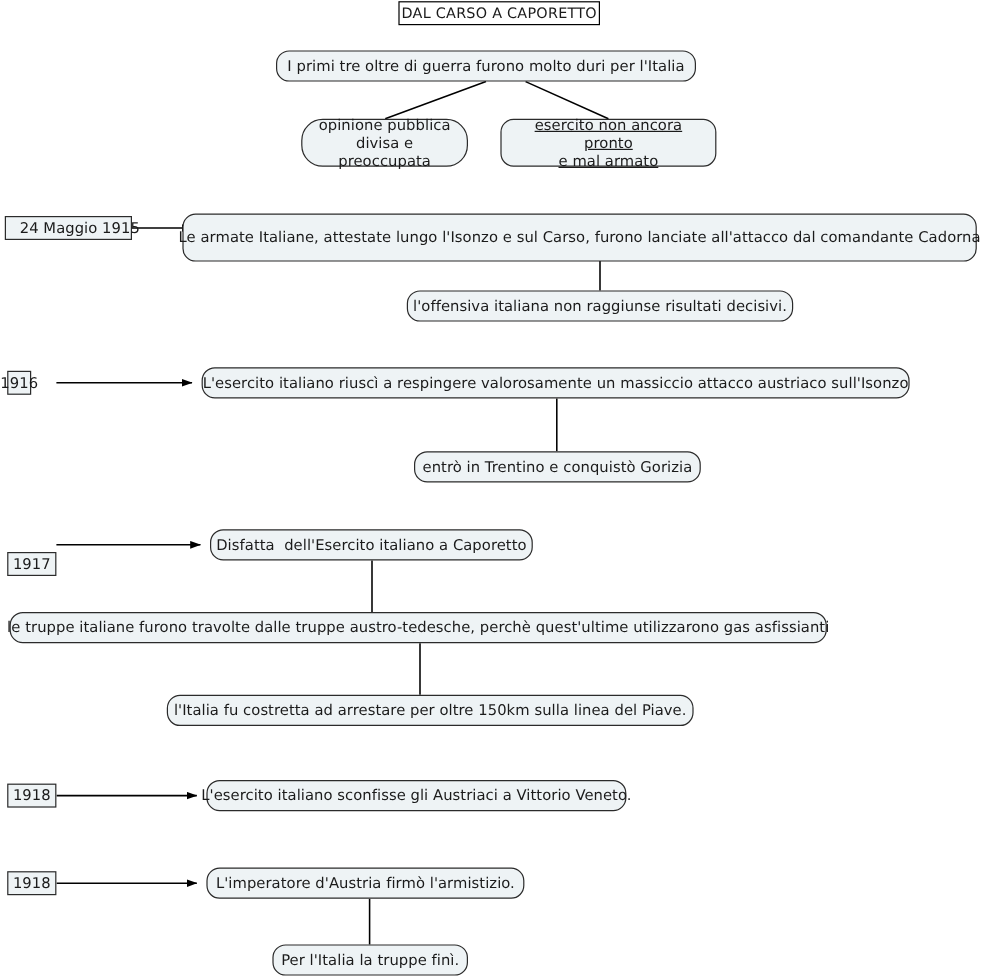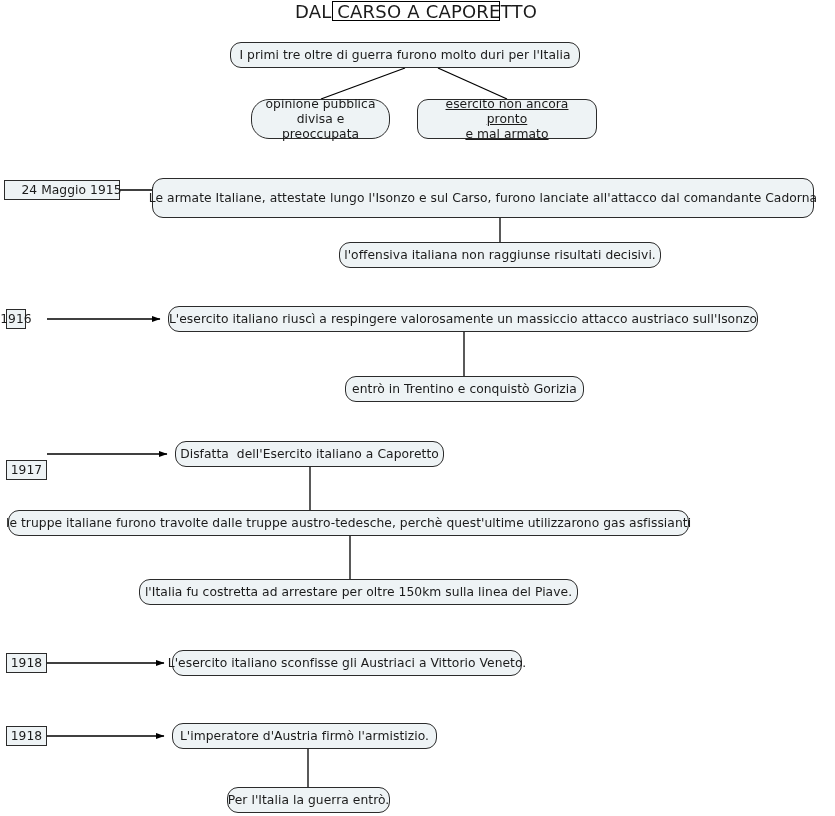--- a/index.html
+++ b/index.html
@@ -45,21 +45,21 @@
     white-space: pre;
     color: #1b1b1b;
   }
   .node.square {
     border-radius: 0;
   }
   .node.title {
     background: #ffffff;
     border: 1px solid #000000;
     border-radius: 0;
-    font-size: 18px;
+    font-size: 12px;
     letter-spacing: 0.2px;
   }
   .node .txt {
     display: block;
     white-space: pre;
   }
   .node.multiline {
     white-space: pre-line;
   }
   .node.multiline .txt {
@@ -91,29 +91,29 @@
         <polyline points="308,749 308,787" fill="none" stroke="#000000" stroke-width="1.3"></polyline>
       </g>
   </svg>
   <div id="node-layer">
       <div class="node square title" style="left: 332px; top: 1px; width: 168px; height: 20px;"><span class="txt">DAL CARSO A CAPORETTO</span></div>
       <div class="node" style="left: 230px; top: 42px; width: 350px; height: 26px;"><span class="txt">I primi tre oltre di guerra furono molto duri per l'Italia</span></div>
       <div class="node multiline" style="left: 251px; top: 99px; width: 139px; height: 40px; border-radius: 18px;"><span class="txt">opinione pubblica
 divisa e preoccupata</span></div>
       <div class="node multiline" style="left: 417px; top: 99px; width: 180px; height: 40px; text-decoration: underline;"><span class="txt">esercito non ancora pronto
 e mal armato</span></div>
-      <div class="node square" style="left: 4px; top: 180px; width: 116px; height: 20px; padding-left: 28px;"><span class="txt">24 Maggio 1915</span></div>
+      <div class="node square" style="left: 4px; top: 180px; width: 106px; height: 20px; padding-left: 28px;"><span class="txt">24 Maggio 1915</span></div>
       <div class="node" style="left: 152px; top: 178px; width: 662px; height: 40px;"><span class="txt">Le armate Italiane, attestate lungo l'Isonzo e sul Carso, furono lanciate all'attacco dal comandante Cadorna</span></div>
       <div class="node" style="left: 339px; top: 242px; width: 322px; height: 26px;"><span class="txt">l'offensiva italiana non raggiunse risultati decisivi.</span></div>
       <div class="node square" style="left: 6px; top: 309px; width: 18px; height: 20px;"><span class="txt">1916</span></div>
       <div class="node" style="left: 168px; top: 306px; width: 590px; height: 26px;"><span class="txt">L'esercito italiano riuscì a respingere valorosamente un massiccio attacco austriaco sull'Isonzo</span></div>
       <div class="node" style="left: 345px; top: 376px; width: 239px; height: 26px;"><span class="txt">entrò in Trentino e conquistò Gorizia</span></div>
       <div class="node square" style="left: 6px; top: 444px; width: 41px; height: 20px; margin-top: 16px;"><span class="txt">1917</span></div>
       <div class="node" style="left: 175px; top: 441px; width: 269px; height: 26px;"><span class="txt">Disfatta  dell'Esercito italiano a Caporetto</span></div>
       <div class="node" style="left: 8px; top: 510px; width: 681px; height: 26px;"><span class="txt">le truppe italiane furono travolte dalle truppe austro-tedesche, perchè quest'ultime utilizzarono gas asfissianti</span></div>
       <div class="node" style="left: 139px; top: 579px; width: 439px; height: 26px;"><span class="txt">l'Italia fu costretta ad arrestare per oltre 150km sulla linea del Piave.</span></div>
       <div class="node square" style="left: 6px; top: 653px; width: 41px; height: 20px;"><span class="txt">1918</span></div>
       <div class="node" style="left: 172px; top: 650px; width: 350px; height: 26px;"><span class="txt">L'esercito italiano sconfisse gli Austriaci a Vittorio Veneto.</span></div>
       <div class="node square" style="left: 6px; top: 726px; width: 41px; height: 20px;"><span class="txt">1918</span></div>
       <div class="node" style="left: 172px; top: 723px; width: 265px; height: 26px;"><span class="txt">L'imperatore d'Austria firmò l'armistizio.</span></div>
-      <div class="node" style="left: 227px; top: 787px; width: 163px; height: 26px;"><span class="txt">Per l'Italia la guerra entrò.</span></div>
+      <div class="node" style="left: 227px; top: 787px; width: 163px; height: 26px;"><span class="txt">Per l'Italia la truppe finì.</span></div>
     </div>
 </div>
 
 </body></html>

